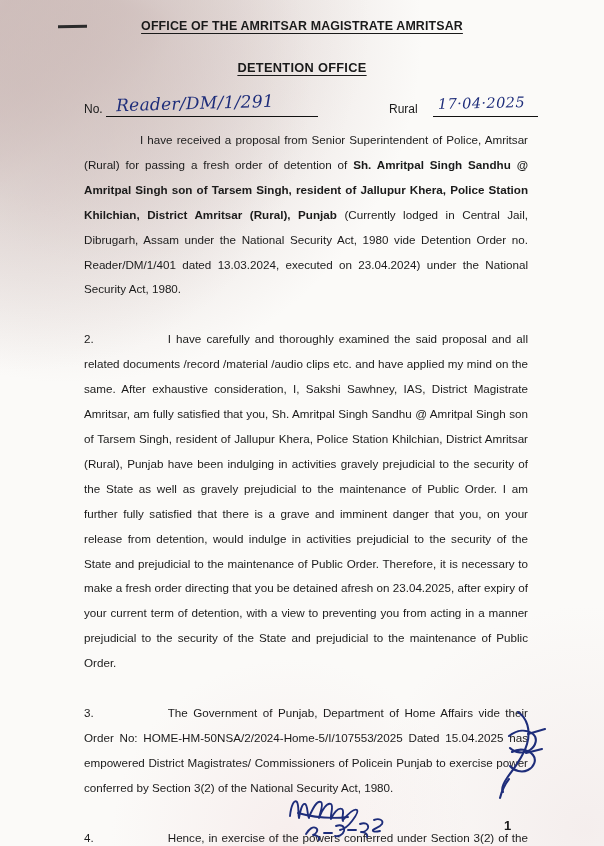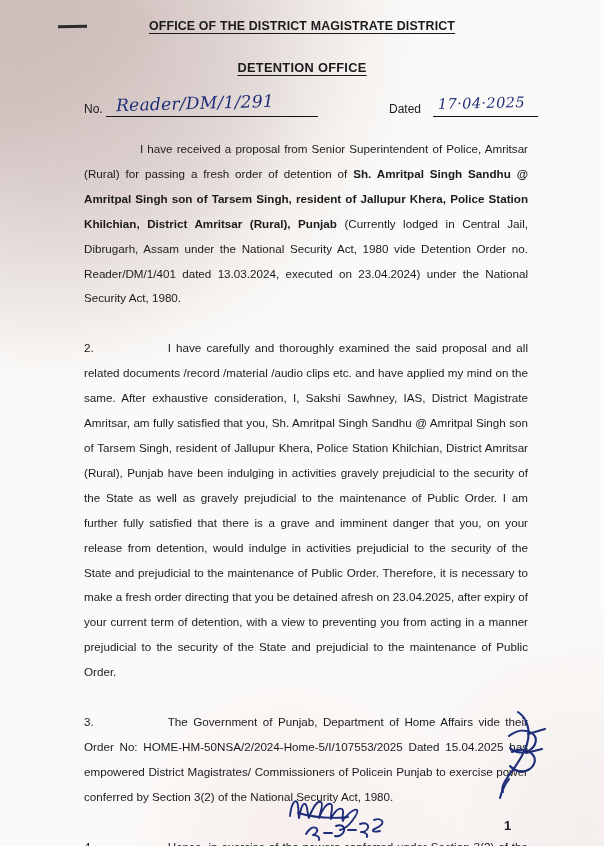--- a/index.html
+++ b/index.html
@@ -130,21 +130,21 @@
     position: absolute;
     left: 84px;
     width: 444px;
     top: 128px;
     font-size: 11.65px;
     line-height: 24.9px;
     text-align: justify;
     text-justify: inter-word;
   }
   .body p {
-    margin: 9px 0 25px 0;
+    margin: 0 0 25px 0;
   }
   .body p.tight { margin-bottom: 24px; }
   .indent { display: inline-block; width: 56px; }
   .num-indent { display: inline-block; width: 74px; }
   b { font-weight: bold; }
 
   
   .sig-right {
     position: absolute;
     top: 706px;
@@ -177,30 +177,30 @@
 <body>
 
 <div class="page">
 
   <div class="scan-shadow"></div>
   <div class="scan-noise"></div>
   <div class="corner-dash"></div>
 
   <div class="content">
 
-    <div class="title title-main">OFFICE OF THE DISTRICT MAGISTRATE DISTRICT</div>
+    <div class="title title-main">OFFICE OF THE AMRITSAR MAGISTRATE AMRITSAR</div>
 
     <div class="title title-sub">DETENTION OFFICE</div>
 
     <div class="ref-row">
       <span class="ref-label lbl-no">No.</span>
       <span class="ref-line line-no"></span>
       <span class="hand hand-no">Reader/DM/1/291</span>
 
-      <span class="ref-label lbl-dated">Dated</span>
+      <span class="ref-label lbl-dated">Rural</span>
       <span class="ref-line line-dated"></span>
       <span class="hand hand-date">17·04·2025</span>
     </div>
 
     <div class="body">
 
       <p>
         <span class="indent"></span><span>I have received a proposal from Senior Superintendent of Police, Amritsar (Rural) for passing a fresh order of detention of </span><b>Sh. Amritpal Singh Sandhu @ Amritpal Singh son of Tarsem Singh, resident of Jallupur Khera, Police Station Khilchian, District Amritsar (Rural), Punjab</b><span> (Currently lodged in Central Jail, Dibrugarh, Assam under the National Security Act, 1980 vide Detention Order no. Reader/DM/1/401 dated 13.03.2024, executed on 23.04.2024) under the National Security Act, 1980.</span>
       </p>
 

